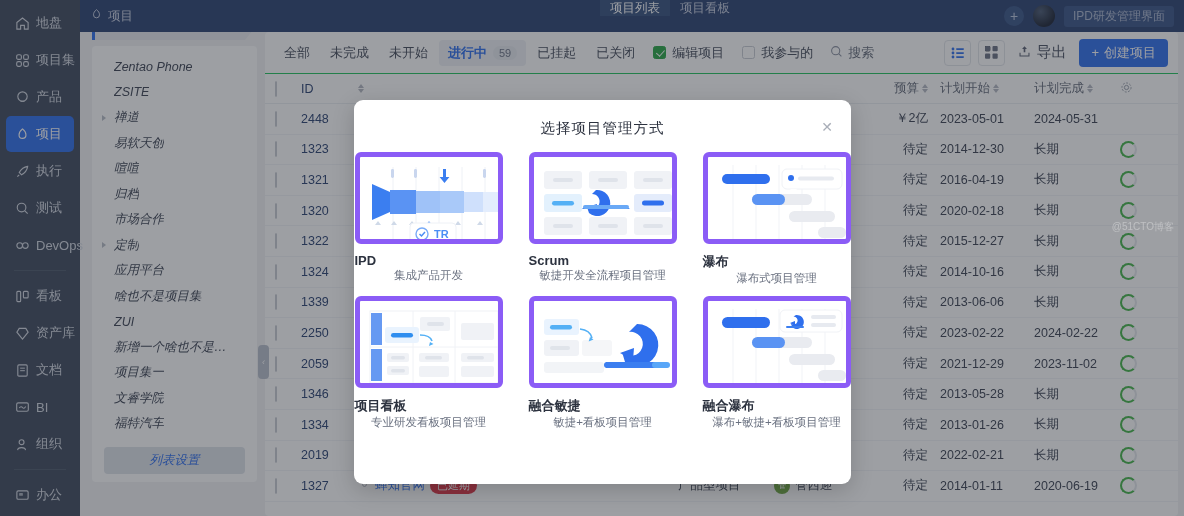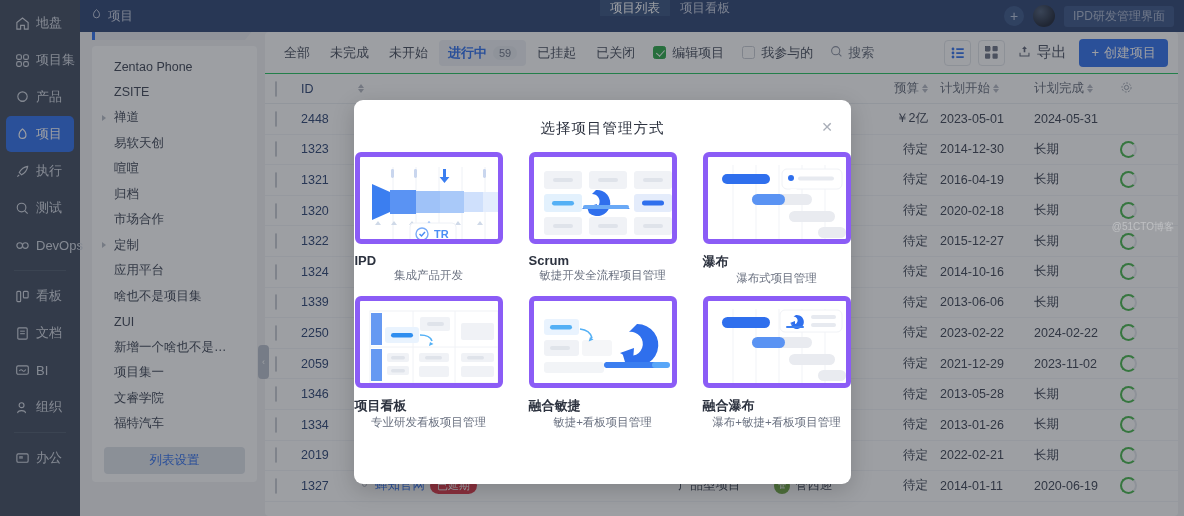--- a/index.html
+++ b/index.html
@@ -25,21 +25,21 @@
   }
   .rail-item.active { background: #2f6fed; color: #fff; }
   .rail-ico { width: 16px; height: 16px; flex: 0 0 16px;
               display: flex; align-items: center; justify-content: center; }
   .rail-ico svg { display: block; }
   .rail-sep { height: 1px; background: #4e596c; margin: 7px 14px; }
 
   
   .col2 {
     position: absolute; left: 80px; top: 0; width: 185px; height: 516px;
-    background: #f2f3f5; padding: 10px 8px 0 12px;
+    background: #f2f3f5; padding: 10px 8px 0 12px; font-style: italic;
   }
   .set-tab {
     position: relative; height: 30px; margin: 0 0 6px 0;
     background: #e8eaee; color: #2f6fed; font-size: 13.5px; font-weight: bold;
     display: flex; align-items: center; justify-content: center;
     padding-right: 16px; cursor: pointer;
     clip-path: polygon(0 0, calc(100% - 12px) 0, 100% 50%, calc(100% - 12px) 100%, 0 100%);
   }
   .set-tab::before {
     content: ""; position: absolute; left: 0; top: 0; bottom: 0; width: 3px;
@@ -301,20 +301,28 @@
         </div>
         <div class="rail-sep"></div>
         <div class="rail-item">
           <span class="rail-ico">
             <svg width="15" height="15" viewBox="0 0 16 16">
               <rect x="2" y="2.5" width="4" height="11" rx="1" fill="none" stroke="currentColor" stroke-width="1.2"></rect>
               <rect x="9" y="2.5" width="5" height="7" rx="1" fill="none" stroke="currentColor" stroke-width="1.2"></rect>
             </svg>
           </span>
           <span>看板</span>
+        </div>
+        <div class="rail-item">
+          <span class="rail-ico">
+            <svg width="15" height="15" viewBox="0 0 16 16">
+              <path d="M8 14 L2 6.5 L4.5 2.5 H11.5 L14 6.5 Z" fill="none" stroke="currentColor" stroke-width="1.2"></path>
+            </svg>
+          </span>
+          <span>资产库</span>
         </div>
         <div class="rail-item">
           <span class="rail-ico">
             <svg width="15" height="15" viewBox="0 0 16 16">
               <rect x="3" y="2" width="10" height="12" rx="1.2" fill="none" stroke="currentColor" stroke-width="1.2"></rect>
               <line x1="5.5" y1="5.5" x2="10.5" y2="5.5" stroke="currentColor" stroke-width="1.1"></line>
               <line x1="5.5" y1="8.2" x2="10.5" y2="8.2" stroke="currentColor" stroke-width="1.1"></line>
             </svg>
           </span>
           <span>文档</span>

